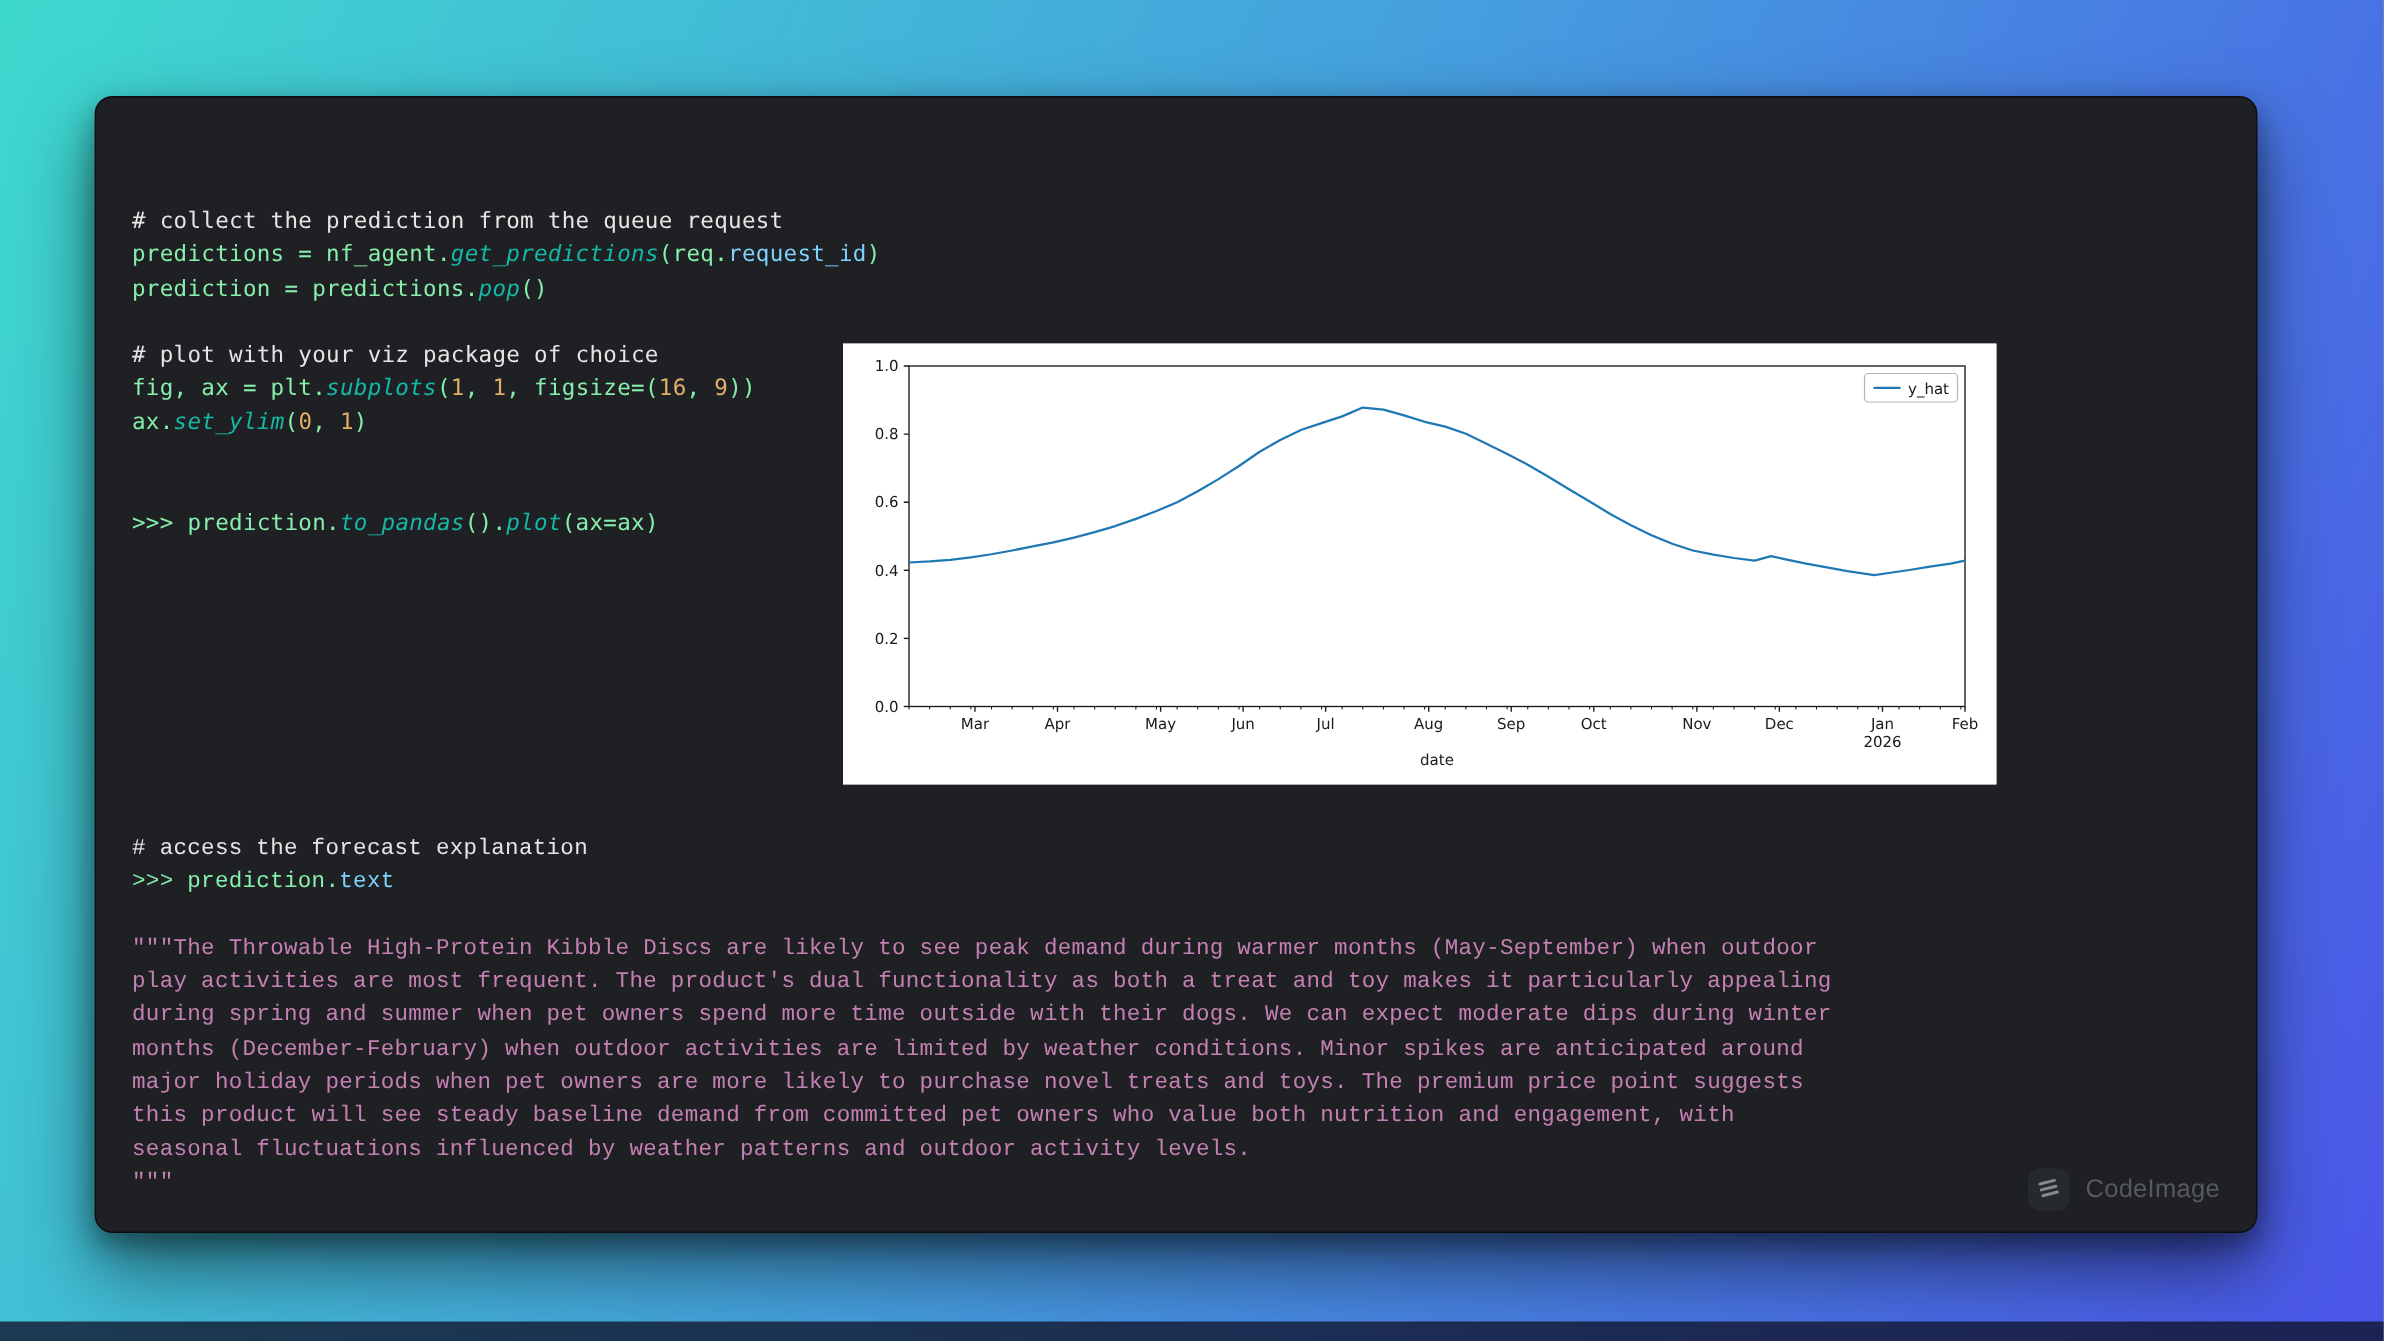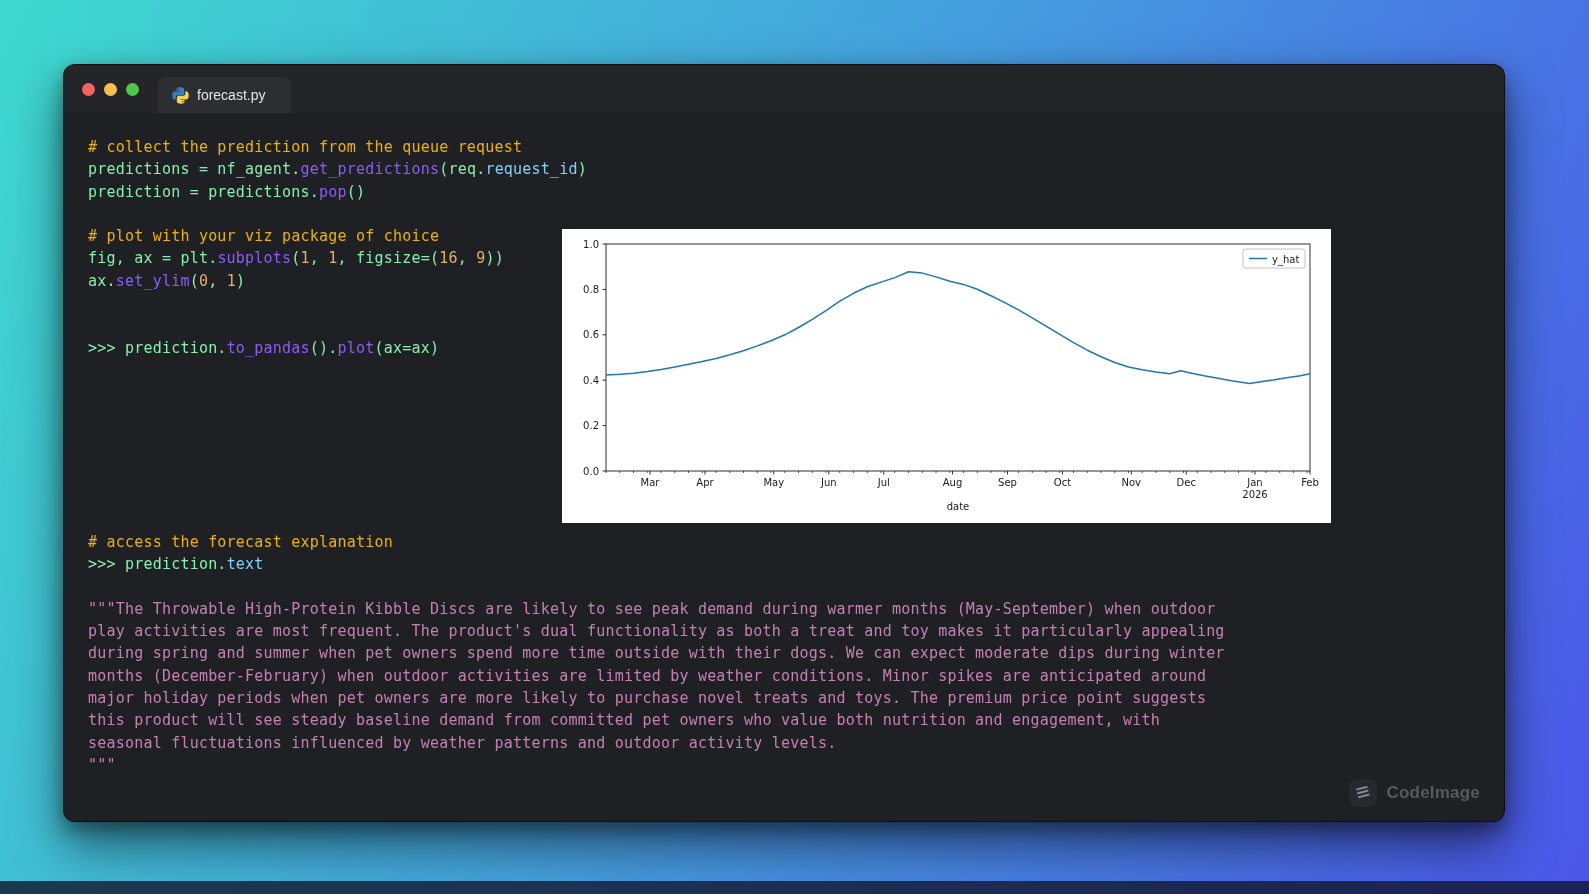--- a/index.html
+++ b/index.html
@@ -36,62 +36,48 @@
   }
   .pyicon{width:17px;height:17px;flex:0 0 auto;}
   .tabtitle{color:#e4e5e7;font-size:14px;}
   .winbody{position:absolute;left:0;top:48px;right:0;bottom:0;}
   .code{
     position:absolute;left:24px;
     font-family:"DejaVu Sans Mono","Liberation Mono",monospace;
     font-size:15px;line-height:22.3px;letter-spacing:.21px;white-space:pre;
   }
   #code-top{top:23px;}
-  #code-bottom{top:418px;}
-  .tk-c{color:#eab308;}
+  #code-bottom{top:442px;font-family:Liberation Mono, monospace;}
+  .tk-c{color:#e5e5e5;}
   .tk-d{color:#86efac;}
-  .tk-f{color:#8b5cf6;}
+  .tk-f{color:#14b8a6;font-style:italic;}
   .tk-n{color:#e0b169;}
   .tk-p{color:#7dd3fc;}
   .tk-s{color:#c480b2;}
   .figure{
     position:absolute;left:498px;top:116px;width:769px;height:294px;
     background:#ffffff;
   }
   .figure svg{display:block;}
   .figure text{font-family:"DejaVu Sans","Liberation Sans",sans-serif;}
   .watermark{
     position:absolute;right:24px;bottom:14px;
     display:flex;align-items:center;gap:10px;
   }
   .wiconbox{width:28px;height:28px;border-radius:8px;background:#26292d;
     display:flex;align-items:center;justify-content:center;}
-  .wlabel{color:#56595f;font-size:17px;font-weight:bold;letter-spacing:.2px;}
+  .wlabel{color:#56595f;font-size:17px;font-weight:normal;letter-spacing:.2px;}
 </style>
 </head>
 <body>
 
 <div class="bg">
 
   <div class="window">
 
-    <div class="titlebar">
-      <div class="lights">
-        <span class="light red"></span>
-        <span class="light yellow"></span>
-        <span class="light green"></span>
-      </div>
-      <div class="tab">
-        <svg class="pyicon" viewBox="0 0 110 110">
-          <path fill="#3f7cbf" d="M54.7 2C28 2 29.7 13.6 29.7 13.6l0 12h25.6v3.6H17.2S2 27.5 2 54.5s13.3 26.1 13.3 26.1h8.9V68.4s-.5-15 14.7-15h25.4s14.2.2 14.2-13.7V16.2S80.9 2 54.7 2zM40.6 10.1a4.6 4.6 0 1 1 0 9.2 4.6 4.6 0 0 1 0-9.2z"></path>
-          <path fill="#f7d154" d="M55.3 108c26.7 0 25-11.6 25-11.6l0-12H54.7v-3.6h38.1s15.2 1.7 15.2-25.3-13.3-26.1-13.3-26.1h-8.9v12.2s.5 15-14.7 15H45.7s-14.2-.2-14.2 13.7v23.9S29.1 108 55.3 108zM69.4 99.9a4.6 4.6 0 1 1 0-9.2 4.6 4.6 0 0 1 0 9.2z"></path>
-        </svg>
-        <span class="tabtitle">forecast.py</span>
-      </div>
-    </div>
 
     <div class="winbody">
 
       <div class="code" id="code-top"><div class="cl"><span class="tk-c"># collect the prediction from the queue request</span></div><div class="cl"><span class="tk-d">predictions = nf_agent.</span><span class="tk-f">get_predictions</span><span class="tk-d">(req.</span><span class="tk-p">request_id</span><span class="tk-d">)</span></div><div class="cl"><span class="tk-d">prediction = predictions.</span><span class="tk-f">pop</span><span class="tk-d">()</span></div><div class="cl">&nbsp;</div><div class="cl"><span class="tk-c"># plot with your viz package of choice</span></div><div class="cl"><span class="tk-d">fig, ax = plt.</span><span class="tk-f">subplots</span><span class="tk-d">(</span><span class="tk-n">1</span><span class="tk-d">, </span><span class="tk-n">1</span><span class="tk-d">, figsize=(</span><span class="tk-n">16</span><span class="tk-d">, </span><span class="tk-n">9</span><span class="tk-d">))</span></div><div class="cl"><span class="tk-d">ax.</span><span class="tk-f">set_ylim</span><span class="tk-d">(</span><span class="tk-n">0</span><span class="tk-d">, </span><span class="tk-n">1</span><span class="tk-d">)</span></div><div class="cl">&nbsp;</div><div class="cl">&nbsp;</div><div class="cl"><span class="tk-d">&gt;&gt;&gt; prediction.</span><span class="tk-f">to_pandas</span><span class="tk-d">().</span><span class="tk-f">plot</span><span class="tk-d">(ax=ax)</span></div></div>
 
       <div class="figure">
         <svg id="chart" width="769" height="294" viewBox="0 0 769 294">
             <rect x="0" y="0" width="769" height="294" fill="#ffffff"></rect>
             <rect x="44" y="15" width="704" height="227" fill="#ffffff" stroke="#1a1a1a" stroke-width="0.9"></rect>
             <line x1="40.5" y1="242" x2="44" y2="242" stroke="#1a1a1a" stroke-width="0.9"></line>

